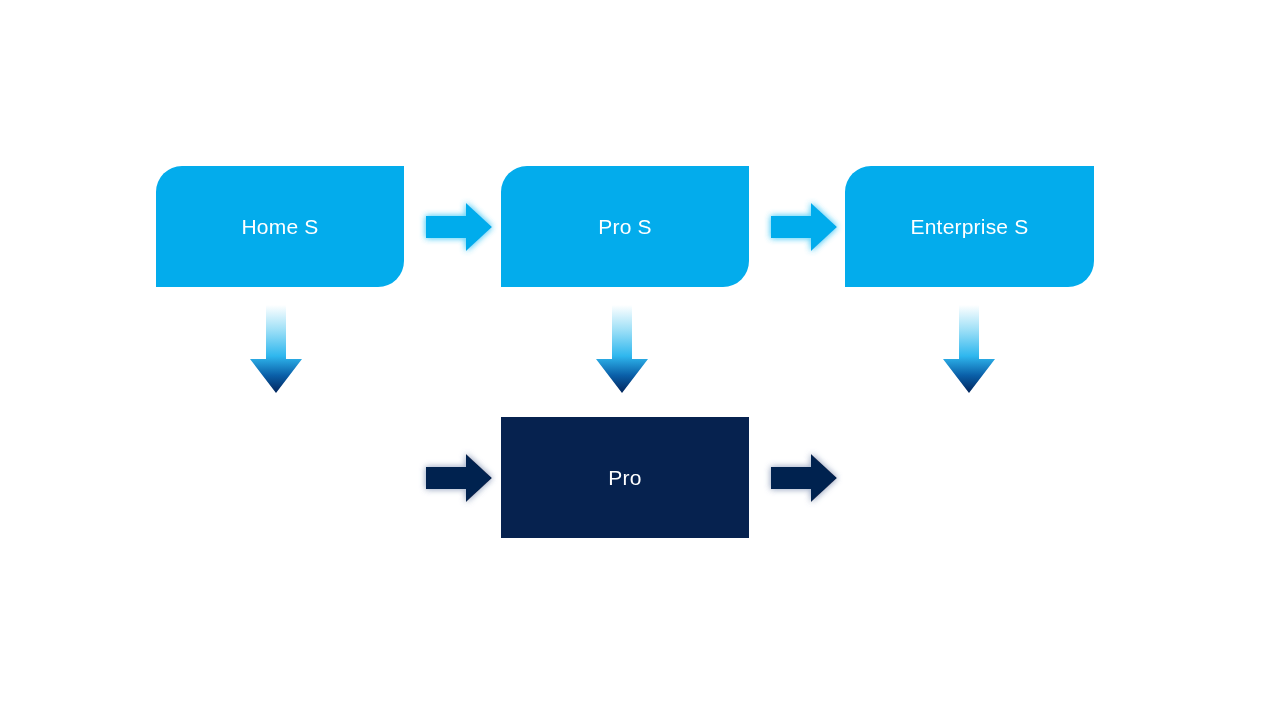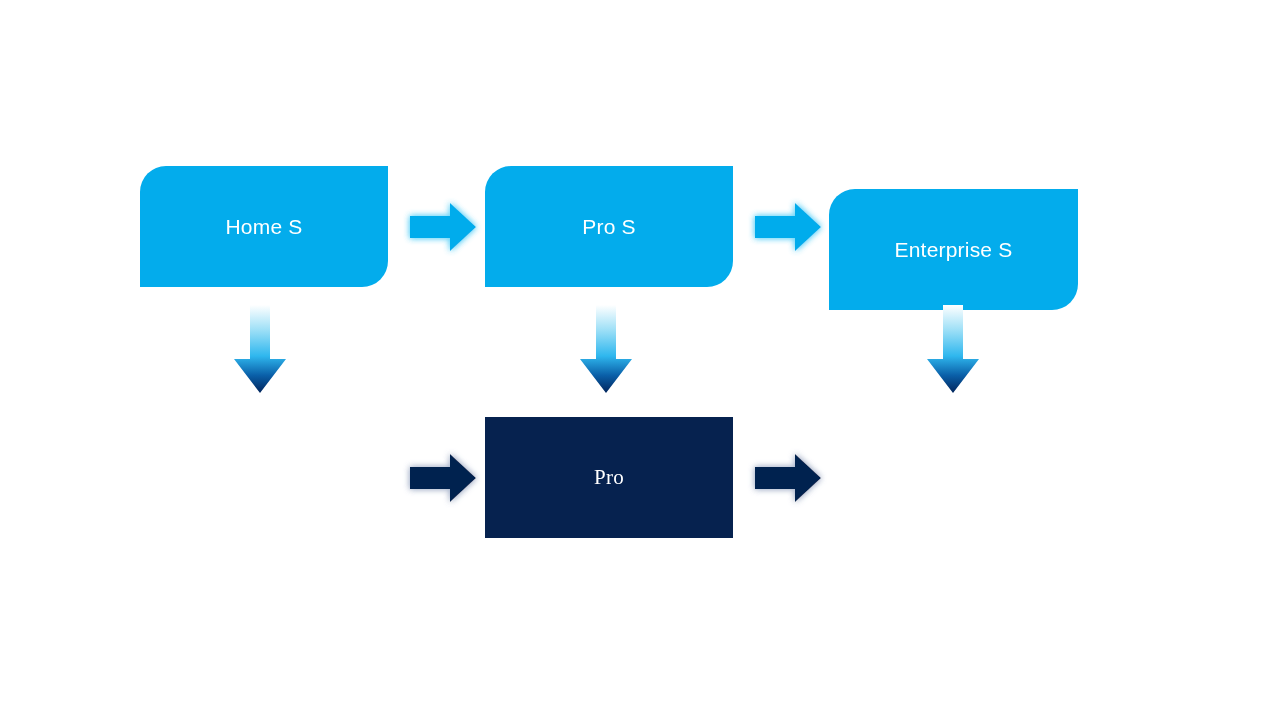--- a/index.html
+++ b/index.html
@@ -10,21 +10,21 @@
   body {
     width: 1280px;
     height: 720px;
     position: relative;
     overflow: hidden;
     font-family: "Liberation Sans", sans-serif;
   }
 
   .canvas {
     position: absolute;
-    left: 0;
+    left: 16px;
     top: 0;
     width: 1119px;
     height: 720px;
   }
 
   
   .node {
     position: absolute;
     display: flex;
     align-items: center;
@@ -86,21 +86,21 @@
 <div class="canvas">
 
   <div class="node top" style="left:140px; top:166px; width:248px; height:121px;">
     <span class="node-label">Home S</span>
   </div>
 
   <div class="node top" style="left:485px; top:166px; width:248px; height:121px;">
     <span class="node-label">Pro S</span>
   </div>
 
-  <div class="node top" style="left:829px; top:166px; width:249px; height:121px;margin-top:23px;">
+  <div class="node top" style="left:829px; top:166px; width:249px; height:121px;">
     <span class="node-label">Enterprise S</span>
   </div>
 
   <div class="h-arrow" style="left:406px; top:196px;">
     <svg viewBox="0 0 74 62" xmlns="http://www.w3.org/2000/svg">
       <defs>
         <filter id="glowBlueA" x="-55%" y="-55%" width="210%" height="210%">
           <feGaussianBlur in="SourceGraphic" stdDeviation="3.2" result="b"></feGaussianBlur>
           <feFlood flood-color="#6FD6F8" flood-opacity="0.95" result="c"></feFlood>
           <feComposite in="c" in2="b" operator="in" result="g"></feComposite>
@@ -172,21 +172,21 @@
           <stop offset="58%" stop-color="#2FB7EE"></stop>
           <stop offset="80%" stop-color="#0A5FA8"></stop>
           <stop offset="100%" stop-color="#02255C"></stop>
         </linearGradient>
       </defs>
       <path d="M18,0 L38,0 L38,54 L54,54 L28,88 L2,54 L18,54 Z" fill="url(#vgradC)"></path>
     </svg>
   </div>
 
 
-  <div class="node bottom" style="left:485px; top:417px; width:248px; height:121px;font-family:Liberation Serif, serif;">
+  <div class="node bottom" style="left:485px; top:417px; width:248px; height:121px;">
     <span class="node-label">Pro</span>
   </div>
 
 
   <div class="h-arrow" style="left:406px; top:447px;">
     <svg viewBox="0 0 74 62" xmlns="http://www.w3.org/2000/svg">
       <defs>
         <filter id="glowNavyA" x="-55%" y="-55%" width="210%" height="210%">
           <feGaussianBlur in="SourceGraphic" stdDeviation="3.4" result="b"></feGaussianBlur>
           <feFlood flood-color="#A8B4CB" flood-opacity="0.85" result="c"></feFlood>

